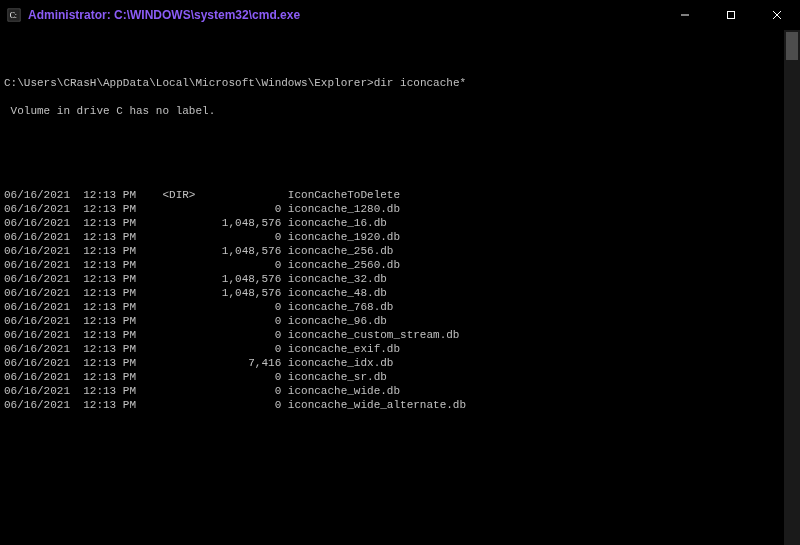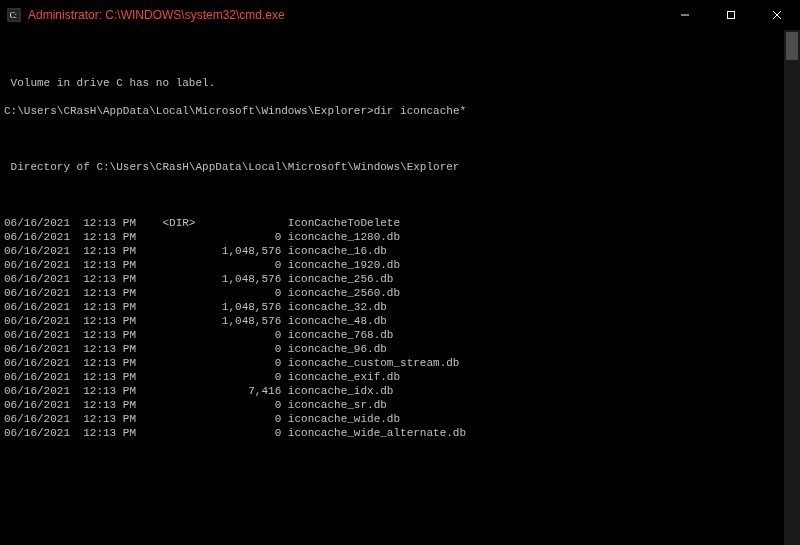--- a/index.html
+++ b/index.html
@@ -23,24 +23,25 @@
   }
   .titlebar-icon {
     width: 16px;
     height: 16px;
     margin-right: 6px;
     display: inline-flex;
     align-items: center;
     justify-content: center;
   }
   .titlebar-title {
-    color: #ef4444;
+    color: #8b5cf6;
     font-family: 'Segoe UI', Tahoma, sans-serif;
     font-size: 12px;
     flex: 1;
+    font-weight: bold;
   }
   .win-controls {
     display: flex;
     height: 100%;
   }
   .win-btn {
     width: 46px;
     height: 100%;
     display: flex;
     align-items: center;
@@ -101,24 +102,23 @@
       <svg width="10" height="10" viewBox="0 0 10 10">
           <line x1="1" y1="1" x2="9" y2="9" stroke="#fff" stroke-width="1"></line>
           <line x1="9" y1="1" x2="1" y2="9" stroke="#fff" stroke-width="1"></line>
         </svg>
     </div>
   </div>
 </div>
 
 <div class="content">
 <span class="line"> </span>
+<span class="line"><span>C:\Users\CRasH\AppData\Local\Microsoft\Windows\Explorer</span>&gt;<span>dir iconcache*</span></span>
 <span class="line"> Volume in drive C has no label.</span>
-<span class="line"><span>C:\Users\CRasH\AppData\Local\Microsoft\Windows\Explorer</span>&gt;<span>dir iconcache*</span></span>
 <span class="line"> </span>
-<span class="line"> Directory of C:\Users\CRasH\AppData\Local\Microsoft\Windows\Explorer</span>
 <span class="line"> </span>
 <div id="listing"><span class="line">06/16/2021  12:13 PM    &lt;DIR&gt;              IconCacheToDelete</span><span class="line">06/16/2021  12:13 PM                     0 iconcache_1280.db</span><span class="line">06/16/2021  12:13 PM             1,048,576 iconcache_16.db</span><span class="line">06/16/2021  12:13 PM                     0 iconcache_1920.db</span><span class="line">06/16/2021  12:13 PM             1,048,576 iconcache_256.db</span><span class="line">06/16/2021  12:13 PM                     0 iconcache_2560.db</span><span class="line">06/16/2021  12:13 PM             1,048,576 iconcache_32.db</span><span class="line">06/16/2021  12:13 PM             1,048,576 iconcache_48.db</span><span class="line">06/16/2021  12:13 PM                     0 iconcache_768.db</span><span class="line">06/16/2021  12:13 PM                     0 iconcache_96.db</span><span class="line">06/16/2021  12:13 PM                     0 iconcache_custom_stream.db</span><span class="line">06/16/2021  12:13 PM                     0 iconcache_exif.db</span><span class="line">06/16/2021  12:13 PM                 7,416 iconcache_idx.db</span><span class="line">06/16/2021  12:13 PM                     0 iconcache_sr.db</span><span class="line">06/16/2021  12:13 PM                     0 iconcache_wide.db</span><span class="line">06/16/2021  12:13 PM                     0 iconcache_wide_alternate.db</span></div>
 <span class="line"> </span>
 
 
 
 
 
 
 

